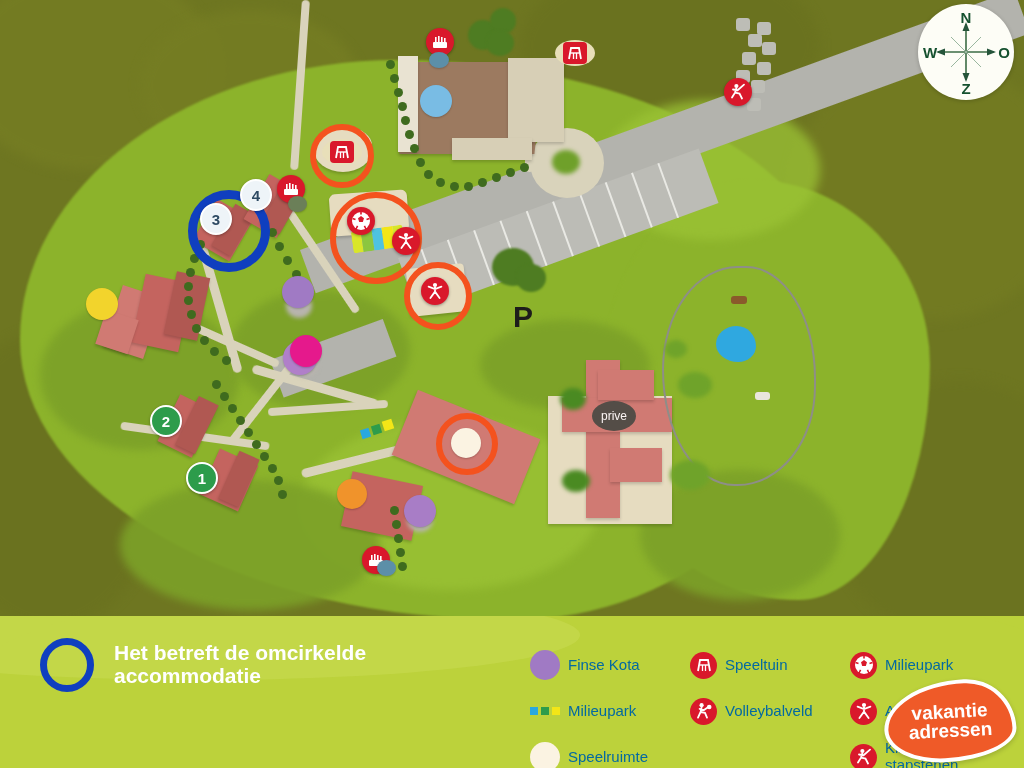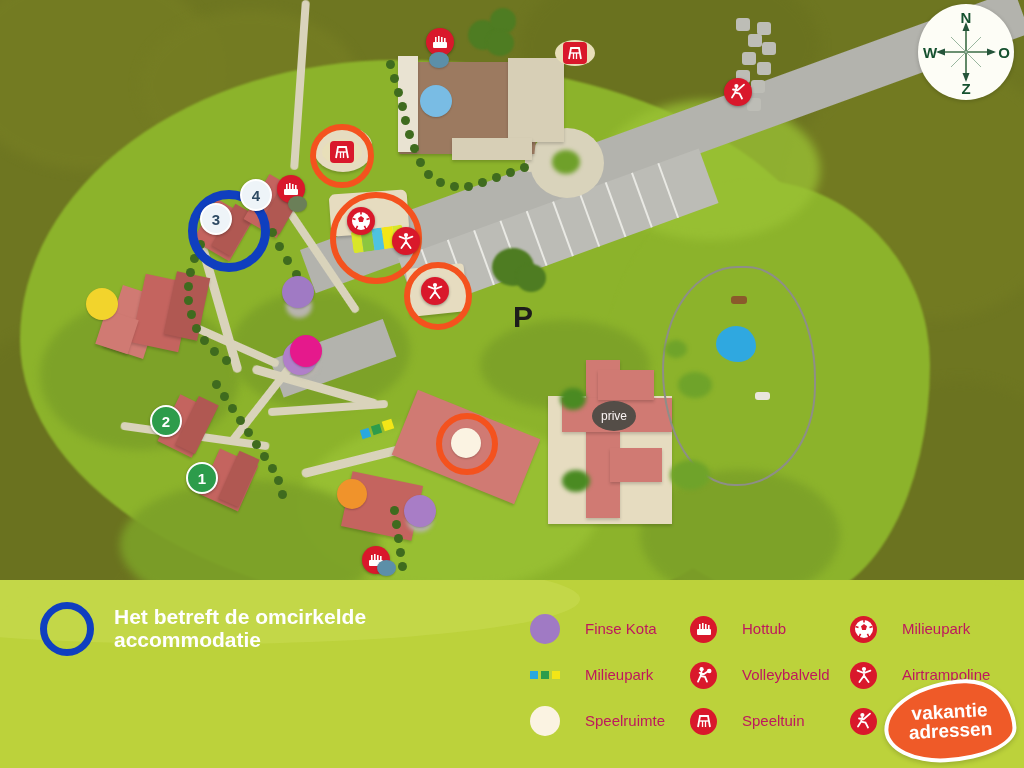--- a/index.html
+++ b/index.html
@@ -182,21 +182,21 @@
     font-size: 15px;
   }
   .compass .n { top: 5px; left: 50%; transform: translateX(-50%); }
   .compass .z { bottom: 3px; left: 50%; transform: translateX(-50%); }
   .compass .w { left: 5px; top: 50%; transform: translateY(-50%); }
   .compass .o { right: 4px; top: 50%; transform: translateY(-50%); }
   
   .footer {
     position: absolute;
     left: 0; right: 0; bottom: 0;
-    height: 188px;
+    height: 152px;
     background: #bcd23b;
     overflow: hidden;
   }
   .footer-wave {
     position: absolute;
     top: -44px; left: -30px;
     width: 1120px; height: 110px;
     background: #bcd23b;
     border-radius: 50% 50% 0 0 / 100% 100% 0 0;
   }
@@ -235,23 +235,23 @@
     gap: 0px;
   }
   .legend-col { width: 160px; }
   .legend-col.wide { width: 175px; }
   .legend-item {
     display: flex;
     align-items: center;
     height: 46px;
   }
   .legend-item .lg-label {
-    color: #be185d;
+    color: #0369a1;
     font-size: 15px;
-    margin-left: 25px;
+    margin-left: 8px;
     line-height: 1.12;
   }
   .lg-dot {
     width: 30px; height: 30px; border-radius: 50%;
     flex: 0 0 auto;
   }
   .lg-squares { display: flex; gap: 3px; width: 30px; flex: 0 0 auto; }
   .lg-squares i { width: 8px; height: 8px; display:block; }
   .lg-pin {
     width: 27px; height: 27px; border-radius: 50%;
@@ -631,49 +631,37 @@
         <div class="legend-item">
           <div class="lg-dot" style="background:#fbf3e2"></div>
           <div class="lg-label">Speelruimte</div>
         </div>
       </div>
 
       <div class="legend-col">
         <div class="legend-item">
           <div class="lg-pin">
             <svg width="16" height="14" viewBox="0 0 16 14">
-                <rect x="1" y="7" width="14" height="6" rx="1" fill="#fff"></rect>
-                <rect x="3" y="2" width="1.6" height="5" fill="#fff"></rect>
-                <rect x="6" y="1" width="1.6" height="6" fill="#fff"></rect>
-                <rect x="9" y="2" width="1.6" height="5" fill="#fff"></rect>
-                <rect x="12" y="3" width="1.6" height="4" fill="#fff"></rect>
+                <path d="M2 13 L4 2 L12 2 L14 13" stroke="#fff" stroke-width="1.8" fill="none"></path>
+                <line x1="4" y1="7" x2="12" y2="7" stroke="#fff" stroke-width="1.4"></line>
+                <line x1="6.5" y1="7" x2="6.5" y2="13" stroke="#fff" stroke-width="1.3"></line>
+                <line x1="9.5" y1="7" x2="9.5" y2="13" stroke="#fff" stroke-width="1.3"></line>
               </svg>
           </div>
-          <div class="lg-label">Hottub</div>
+          <div class="lg-label">Speeltuin</div>
         </div>
         <div class="legend-item">
           <div class="lg-pin">
             <svg width="18" height="18" viewBox="0 0 18 18">
                 <circle cx="6.6" cy="3.2" r="2.1" fill="#fff"></circle>
                 <path d="M6.6 5.4 L5.6 10 L3 15.6 M5.6 10 L10 10.8 L12 15.6 M4.6 6.8 L9 8 L12.6 5.6" stroke="#fff" stroke-width="1.8" fill="none" stroke-linecap="round"></path>
                 <circle cx="14.2" cy="5" r="2.3" fill="#fff"></circle>
               </svg>
           </div>
           <div class="lg-label">Volleybalveld</div>
-        </div>
-        <div class="legend-item">
-          <div class="lg-pin">
-            <svg width="16" height="14" viewBox="0 0 16 14">
-                <path d="M2 13 L4 2 L12 2 L14 13" stroke="#fff" stroke-width="1.8" fill="none"></path>
-                <line x1="4" y1="7" x2="12" y2="7" stroke="#fff" stroke-width="1.4"></line>
-                <line x1="6.5" y1="7" x2="6.5" y2="13" stroke="#fff" stroke-width="1.3"></line>
-                <line x1="9.5" y1="7" x2="9.5" y2="13" stroke="#fff" stroke-width="1.3"></line>
-              </svg>
-          </div>
-          <div class="lg-label">Speeltuin</div>
         </div>
       </div>
 
       <div class="legend-col wide">
         <div class="legend-item">
           <div class="lg-pin">
             <svg width="20" height="20" viewBox="0 0 20 20">
                 <circle cx="10" cy="10" r="9" fill="#fff"></circle>
                 <polygon points="10,5 13,7.3 11.8,11 8.2,11 7,7.3" fill="#d9182b"></polygon>
                 <path d="M10 1 L10 3.5 M1.5 7.5 L4.5 8.5 M18.5 7.5 L15.5 8.5 M5 18 L6.6 14.8 M15 18 L13.4 14.8" stroke="#d9182b" stroke-width="1.6"></path>

